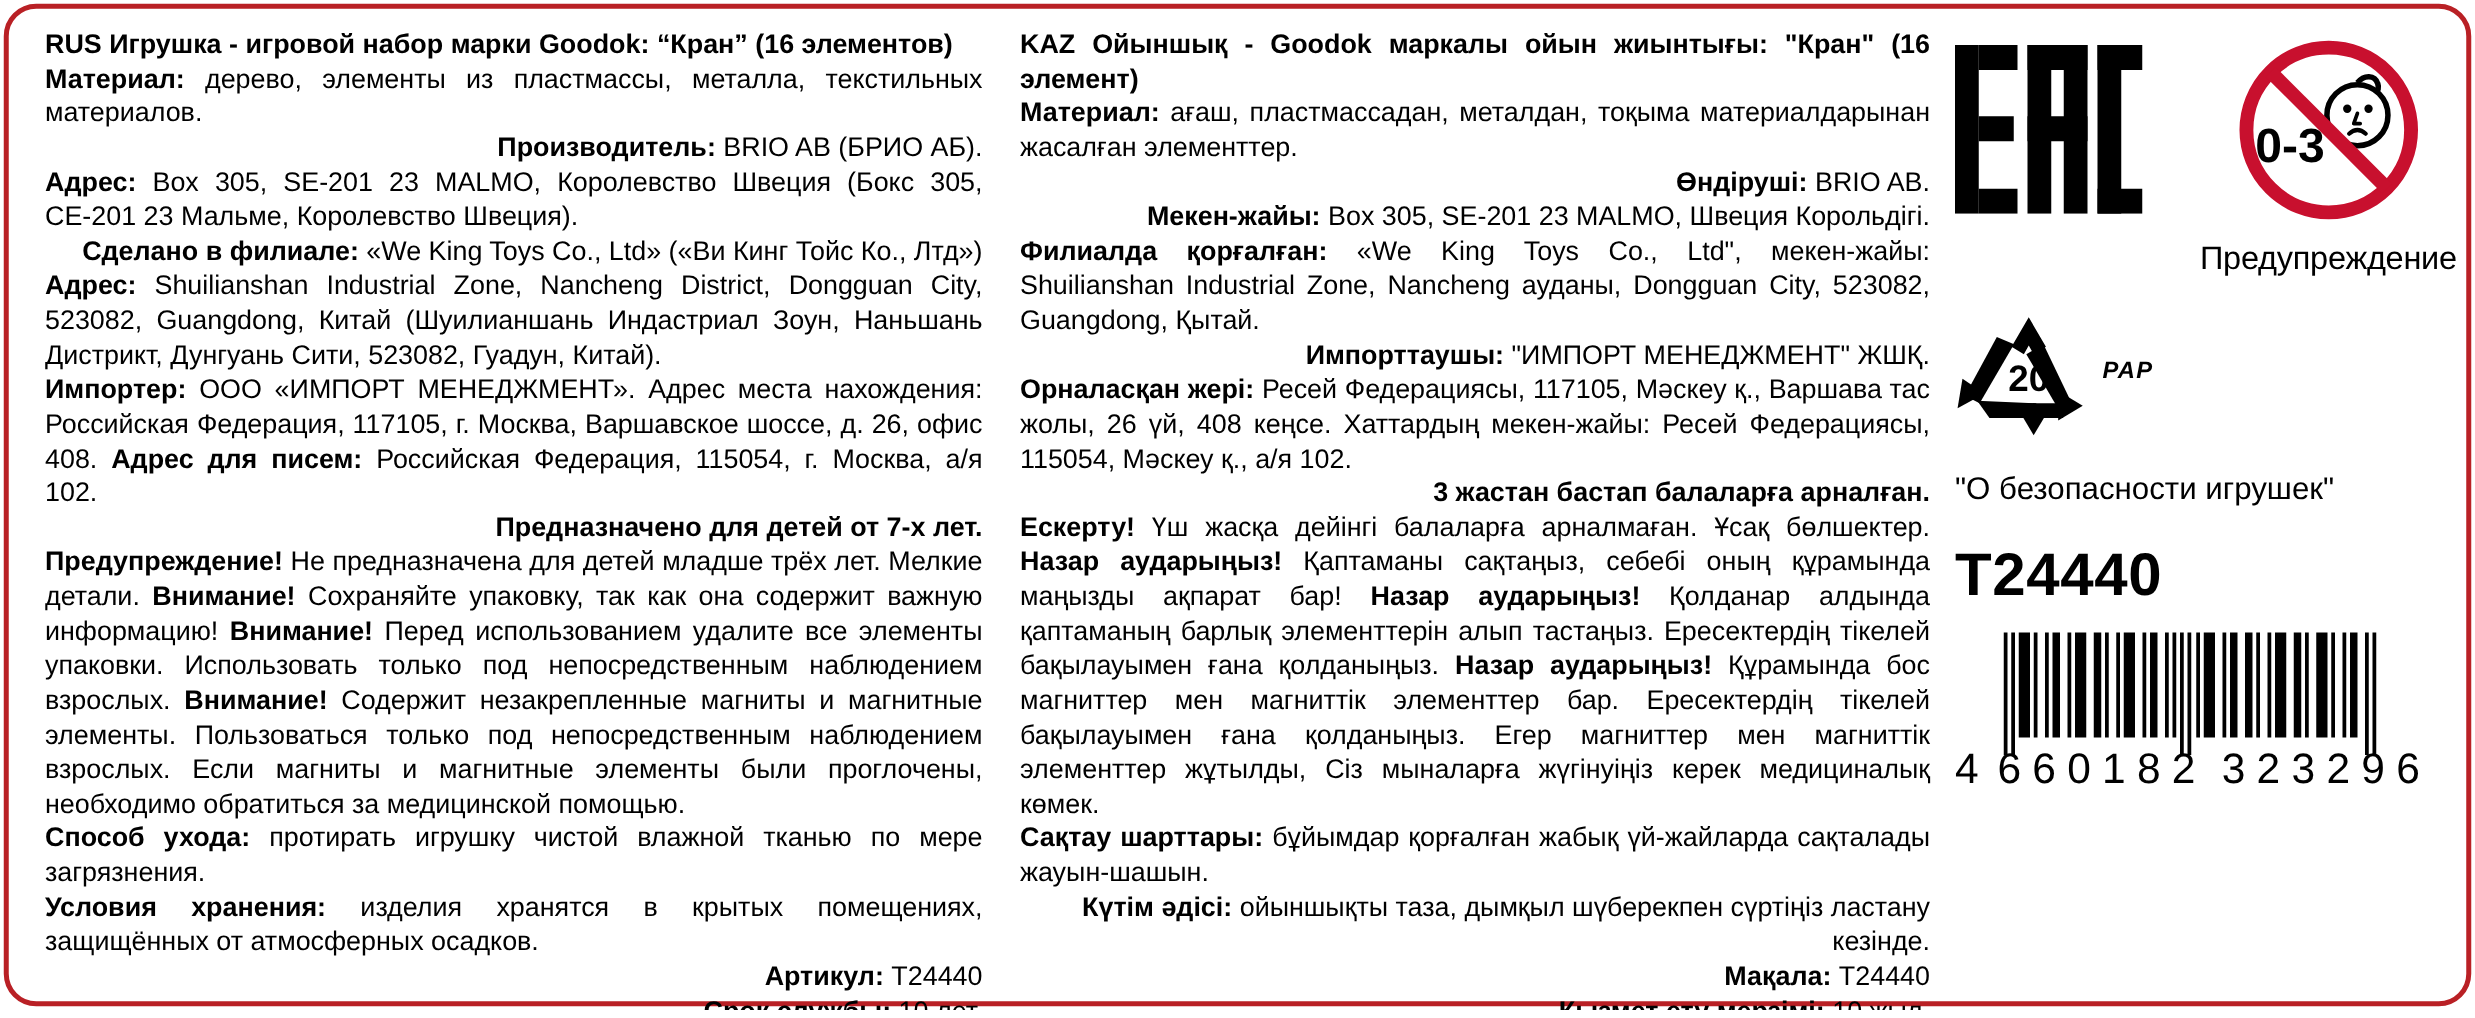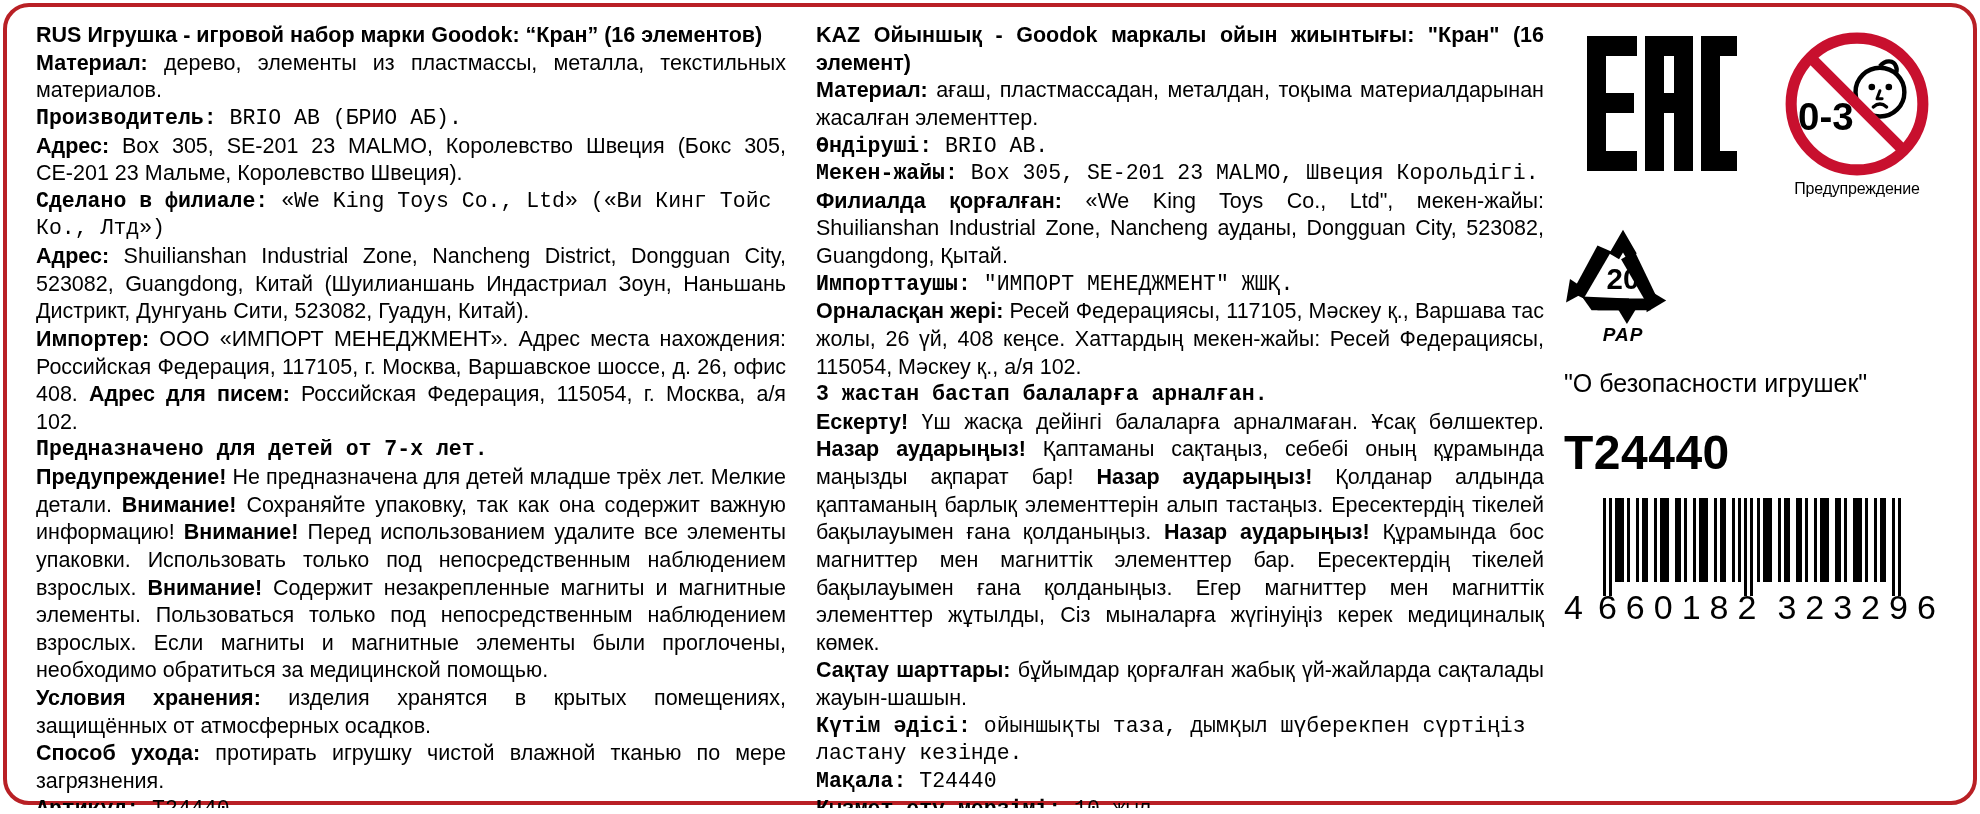--- a/index.html
+++ b/index.html
@@ -49,21 +49,21 @@
   .col-text p {
     margin: 0;
     font-size: 21.5px;
     line-height: 1.285;
     color: #000000;
     text-align: justify;
     text-justify: inter-word;
     word-spacing: 0px;
     hyphens: none;
   }
-  .col-text p.nojust { text-align: left; font-family: Liberation Mono, monospace; }
+  .col-text p.nojust { text-align: right; }
   .col-text b { font-weight: bold; }
 
   .col-kaz {
     width: 760px;
     flex: 0 0 760px;
     padding-left: 12px;
     padding-right: 20px;
     box-sizing: border-box;
   }
 
@@ -89,31 +89,31 @@
   .eac {
     display: block;
     margin-top: 6px;
   }
   .age-block {
     display: flex;
     flex-direction: column;
     align-items: center;
   }
   .age-caption {
-    font-size: 16px;
-    color: #000;
-    margin-top: 2px;
+    font-size: 26px;
+    color: #000;
+    margin-top: 13px;
     letter-spacing: -0.2px;
   }
 
   
   .recycle-block {
     margin-top: 24px;
     display: flex;
-    flex-direction: column;
+    flex-direction: row;
     align-items: center;
   }
   .recycle-caption {
     font-weight: bold;
     font-size: 19px;
     letter-spacing: 1px;
     margin-top: -6px;
     color: #000;
     font-style: italic;
   }
@@ -176,23 +176,23 @@
       <p class="nojust"><b>Сделано в филиале:</b><span> «We King Toys Co., Ltd» («Ви Кинг Тойс Ко., Лтд»)</span></p>
 
       <p><b>Адрес:</b><span> Shuilianshan Industrial Zone, Nancheng District, Dongguan City, 523082, Guangdong, Китай (Шуилианшань Индастриал Зоун, Наньшань Дистрикт, Дунгуань Сити, 523082, Гуадун, Китай).</span></p>
 
       <p><b>Импортер:</b><span> ООО «ИМПОРТ МЕНЕДЖМЕНТ». Адрес места нахождения: Российская Федерация, 117105, г. Москва, Варшавское шоссе, д. 26, офис 408. </span><b>Адрес для писем:</b><span> Российская Федерация, 115054, г. Москва, а/я 102.</span></p>
 
       <p class="nojust"><b>Предназначено для детей от 7-х лет.</b></p>
 
       <p><b>Предупреждение!</b><span> Не предназначена для детей младше трёх лет. Мелкие детали. </span><b>Внимание!</b><span> Сохраняйте упаковку, так как она содержит важную информацию! </span><b>Внимание!</b><span> Перед использованием удалите все элементы упаковки. Использовать только под непосредственным наблюдением взрослых. </span><b>Внимание!</b><span> Содержит незакрепленные магниты и магнитные элементы. Пользоваться только под непосредственным наблюдением взрослых. Если магниты и магнитные элементы были проглочены, необходимо обратиться за медицинской помощью.</span></p>
 
+      <p><b>Способ ухода:</b><span> протирать игрушку чистой влажной тканью по мере загрязнения.</span></p>
+
       <p><b>Условия хранения:</b><span> изделия хранятся в крытых помещениях, защищённых от атмосферных осадков.</span></p>
-
-      <p><b>Способ ухода:</b><span> протирать игрушку чистой влажной тканью по мере загрязнения.</span></p>
 
       <p class="nojust"><b>Артикул:</b><span> T24440</span></p>
 
       <p class="nojust"><b>Срок службы:</b><span> 10 лет.</span></p>
 
     </div>
 
     <div class="col-text col-kaz">
       <p><b>KAZ</b> <b>Ойыншық - Goodok маркалы ойын жиынтығы: "Кран" (16 элемент)</b></p>
 

